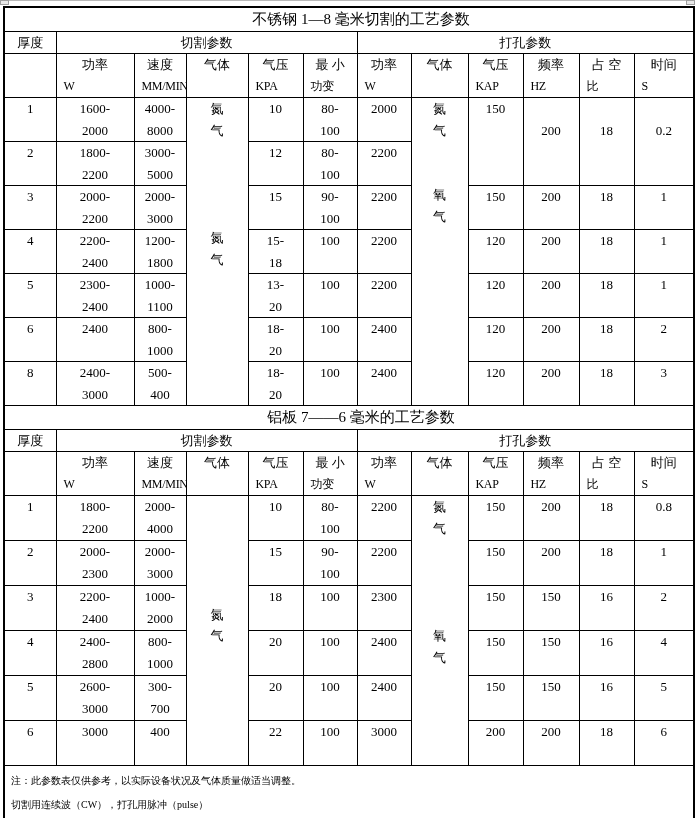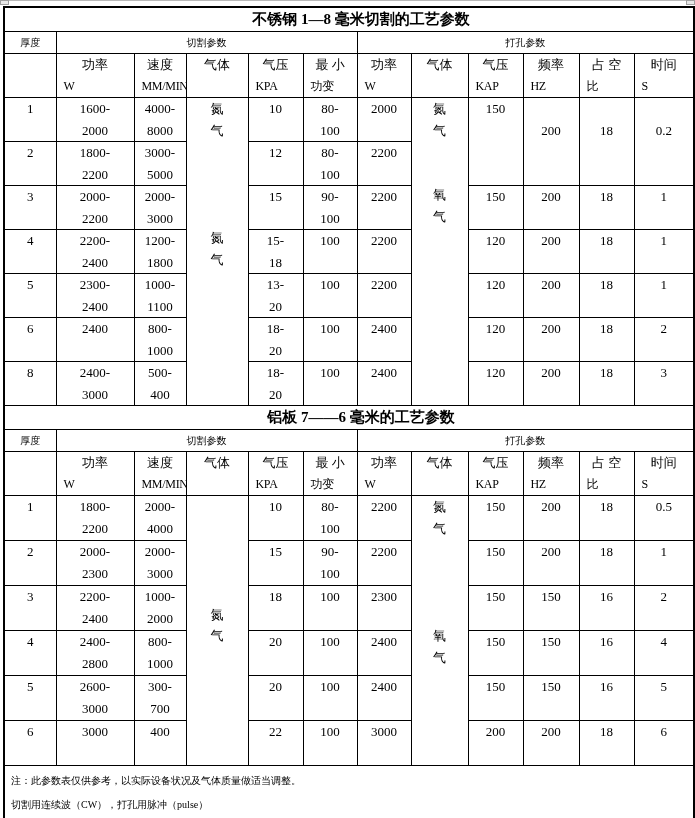--- a/index.html
+++ b/index.html
@@ -49,27 +49,27 @@
   }
   tr.r-title  { height: 23px; }
   tr.r-group  { height: 22px; }
   tr.r-head   { height: 44px; }
   tr.r-d1     { height: 44px; }
   tr.r-d2     { height: 45px; }
   tr.r-notes  { height: 54px; }
 
   .title-cell {
     font-size: 15px;
-    font-weight: bold;
+    font-weight: normal;
     line-height: 23px;
     vertical-align: middle;
     padding-left: 24px;
   }
   .group-cell {
-    font-size: 10px;
+    font-size: 13px;
     line-height: 21px;
     vertical-align: middle;
   }
   .ln {
     height: 21.5px;
     line-height: 21.5px;
     overflow: hidden;
     white-space: pre;
   }
   .ln.u {
@@ -516,21 +516,21 @@
         <td>
           <div class="ln">150</div>
         </td>
         <td>
           <div class="ln">200</div>
         </td>
         <td>
           <div class="ln">18</div>
         </td>
         <td>
-          <div class="ln">0.5</div>
+          <div class="ln">0.8</div>
         </td>
       </tr>
       <tr class="r-d2">
         <td>
           <div class="ln">2</div>
         </td>
         <td>
           <div class="ln">2000-</div>
           <div class="ln">2300</div>
         </td>

